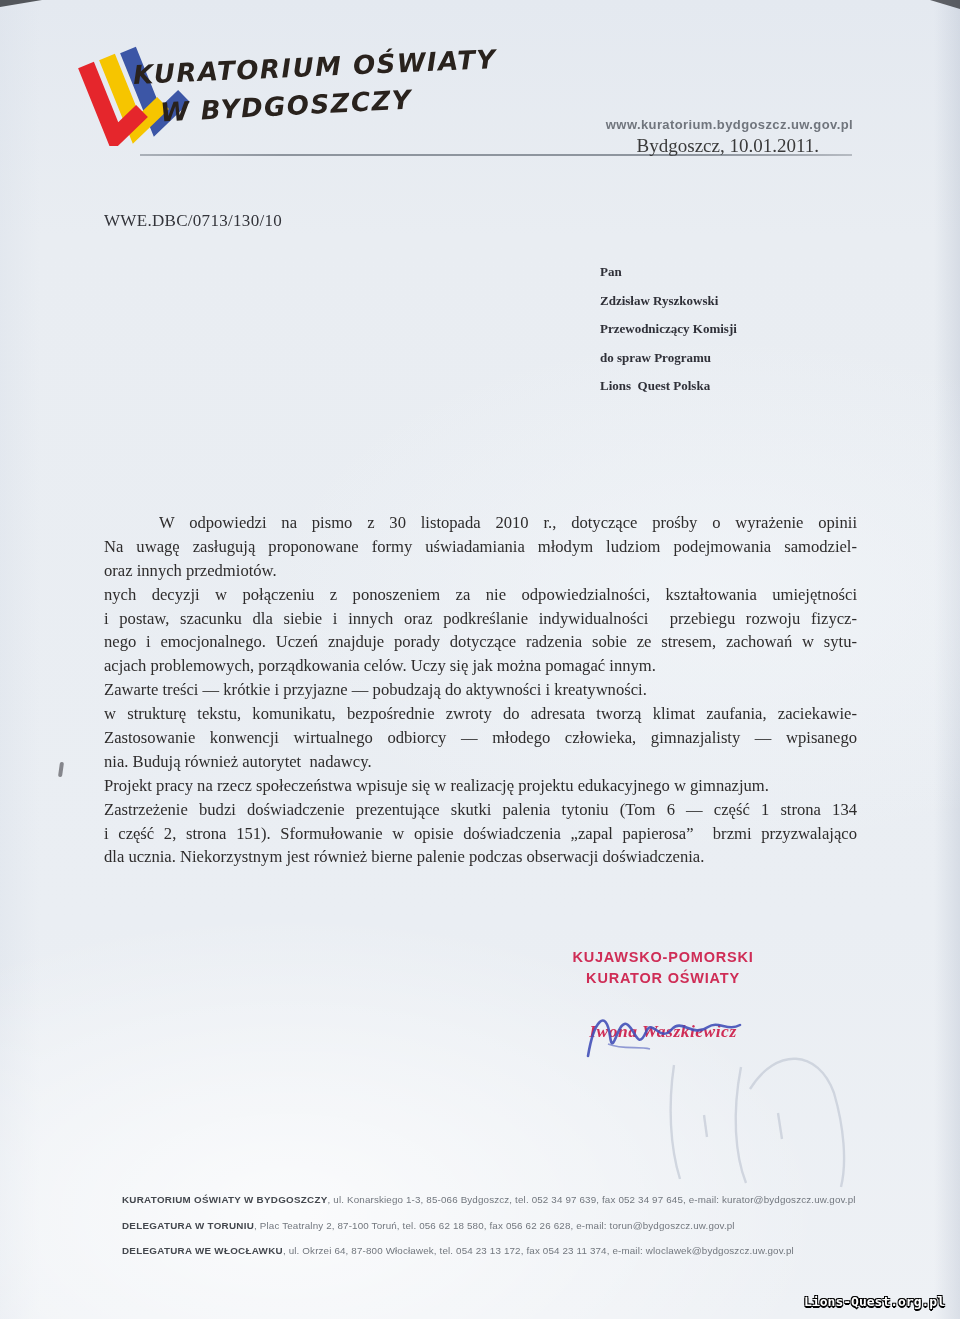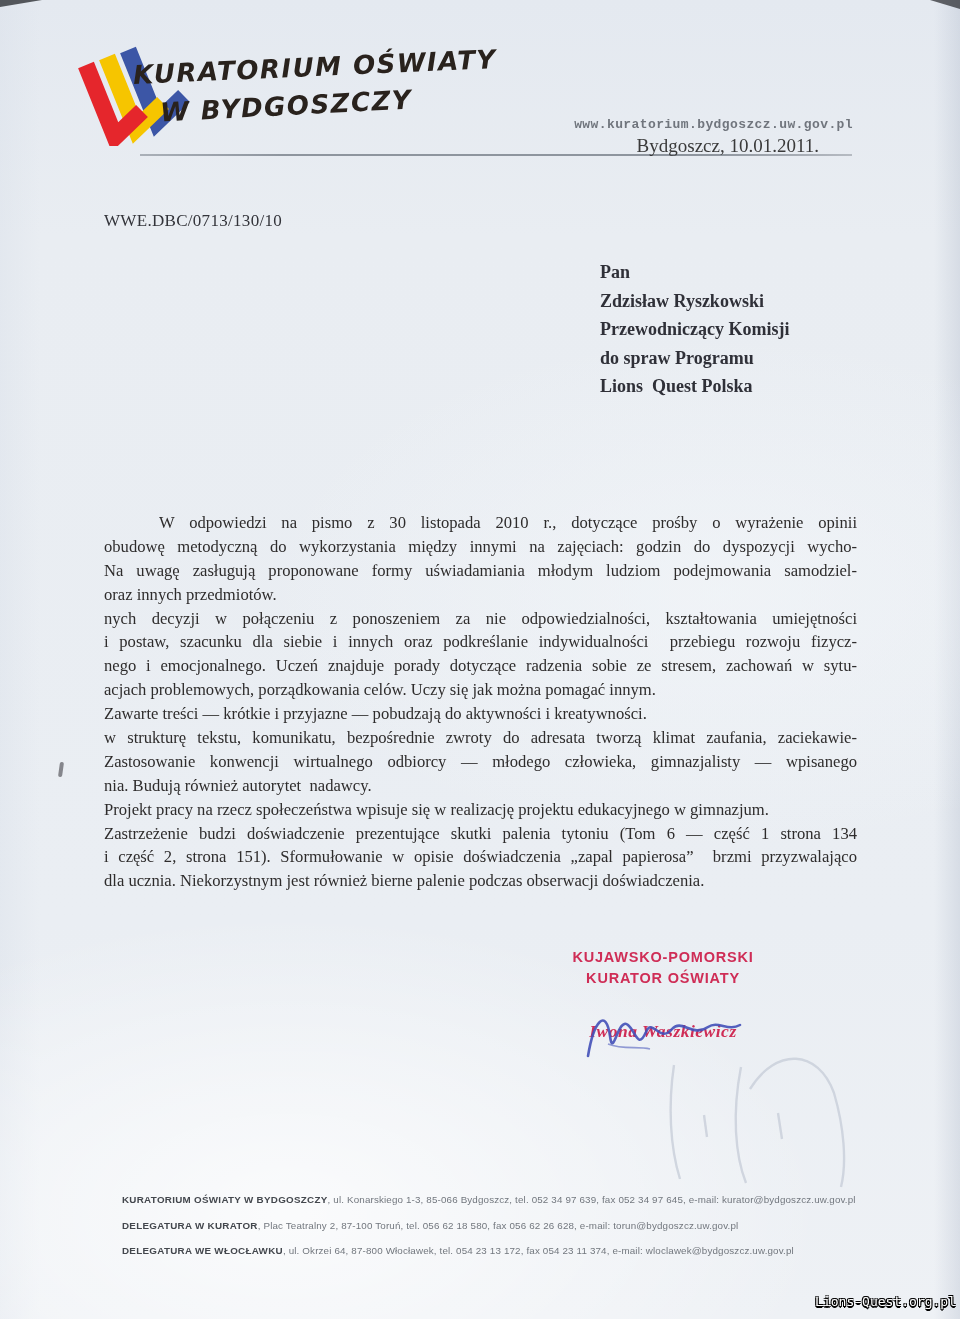--- a/index.html
+++ b/index.html
@@ -19,47 +19,47 @@
   .abs{position:absolute;}
   
   .corner-tl{left:0;top:0;width:42px;height:7px;background:#23252a;clip-path:polygon(0 0,100% 0,0 100%);opacity:.75;}
   .corner-tr{right:0;top:0;width:30px;height:9px;background:#23252a;clip-path:polygon(0 0,100% 0,100% 100%);opacity:.7;}
   .edge-mark{left:59px;top:762px;width:4px;height:15px;background:#4e4e55;border-radius:2px;transform:rotate(8deg);opacity:.65;}
   
   .org1{left:133px;top:52px;font-family:"DejaVu Sans",sans-serif;font-weight:bold;font-style:italic;
         font-size:26px;letter-spacing:1.5px;color:#29221d;transform:rotate(-2.5deg);white-space:nowrap;}
   .org2{left:160px;top:91px;font-family:"DejaVu Sans",sans-serif;font-weight:bold;font-style:italic;
         font-size:26px;letter-spacing:1.5px;color:#29221d;transform:rotate(-3deg);white-space:nowrap;}
-  .website{right:107px;top:117px;font-family:Liberation Mono, monospace;font-weight:bold;
+  .website{right:107px;top:117px;font-family:Liberation Sans, sans-serif;font-weight:bold;
         font-size:13px;letter-spacing:.4px;color:#70757d;white-space:nowrap;}
   .rule{left:140px;top:154px;width:712px;height:2px;background:linear-gradient(to right,#aab0b8,#8e959e 20%,#8e959e 80%,#b6bbc2);}
   .dateline{right:141px;top:135px;font-size:19px;color:#3a3a3a;white-space:nowrap;}
   .ref{left:104px;top:211px;font-size:17px;color:#33343a;letter-spacing:.3px;white-space:nowrap;}
   
-  .addressee{left:600px;top:258px;font-size:18px;font-weight:bold;color:#2f3038;}
+  .addressee{left:600px;top:258px;font-size:13px;font-weight:bold;color:#2f3038;}
   .addressee .aline{height:28.6px;line-height:28.6px;white-space:pre;}
   
   .body{left:104px;top:511px;width:753px;font-size:16.6px;color:#2e2c2c;}
   .bodyline{height:23.9px;line-height:23.9px;white-space:pre-wrap;text-align:left;}
   .bodyline.j{text-align:justify;text-align-last:justify;}
   .bodyline.ind{padding-left:55px;}
   
   .stamp{left:558px;top:947px;width:210px;text-align:center;font-family:"Liberation Sans",sans-serif;}
   .stamp .s1,.stamp .s2{font-weight:bold;font-size:14.5px;letter-spacing:.8px;line-height:21px;white-space:nowrap;}
   .stamp .sname{margin-top:32px;font-family:"Liberation Serif",serif;font-style:italic;font-weight:bold;
         font-size:17.5px;letter-spacing:.5px;white-space:nowrap;}
   .sig-svg{left:578px;top:1004px;}
   .crease-svg{left:628px;top:1055px;}
   
   .footer{left:78px;top:1187px;width:812px;font-family:"Liberation Sans",sans-serif;
         font-size:9.8px;color:#72777e;letter-spacing:.15px;}
   .footer .frow{height:25.5px;line-height:25.5px;white-space:nowrap;margin-left:44px;}
   .footer .fname{font-weight:bold;color:#43474d;letter-spacing:.3px;}
   
-  .watermark{right:4px;top:1294px;font-family:"DejaVu Sans Mono",monospace;font-weight:normal;
+  .watermark{right:15px;top:1294px;font-family:"DejaVu Sans Mono",monospace;font-weight:bold;
         font-size:13px;color:#ffffff;letter-spacing:0px;white-space:nowrap;
         text-shadow:-1px -1px 0 #000,1px -1px 0 #000,-1px 1px 0 #000,1px 1px 0 #000,0 2px 0 #000;}
 </style>
 </head>
 <body>
 
 <div class="paper">
 
   <div class="abs corner-tl"></div>
   <div class="abs corner-tr"></div>
@@ -82,21 +82,20 @@
   <div class="abs addressee">
     <div class="aline">Pan</div>
     <div class="aline">Zdzisław Ryszkowski</div>
     <div class="aline">Przewodniczący Komisji</div>
     <div class="aline">do spraw Programu</div>
     <div class="aline">Lions  Quest Polska</div>
   </div>
 
   <div class="abs body">
     <div class="bodyline j ind">W odpowiedzi na pismo z 30 listopada 2010 r., dotyczące prośby o wyrażenie opinii</div>
-    <div class="bodyline j">obudowę metodyczną do wykorzystania między innymi na zajęciach: godzin do dyspozycji wycho-</div>
     <div class="bodyline j">Na uwagę zasługują proponowane formy uświadamiania młodym ludziom podejmowania samodziel-</div>
     <div class="bodyline">oraz innych przedmiotów.</div>
     <div class="bodyline j">nych decyzji w połączeniu z ponoszeniem za nie odpowiedzialności, kształtowania umiejętności</div>
     <div class="bodyline j">i postaw, szacunku dla siebie i innych oraz podkreślanie indywidualności  przebiegu rozwoju fizycz-</div>
     <div class="bodyline j">nego i emocjonalnego. Uczeń znajduje porady dotyczące radzenia sobie ze stresem, zachowań w sytu-</div>
     <div class="bodyline">acjach problemowych, porządkowania celów. Uczy się jak można pomagać innym.</div>
     <div class="bodyline">Zawarte treści — krótkie i przyjazne — pobudzają do aktywności i kreatywności.</div>
     <div class="bodyline j">w strukturę tekstu, komunikatu, bezpośrednie zwroty do adresata tworzą klimat zaufania, zaciekawie-</div>
     <div class="bodyline j">Zastosowanie konwencji wirtualnego odbiorcy — młodego człowieka, gimnazjalisty — wpisanego</div>
     <div class="bodyline">nia. Budują również autorytet  nadawcy.</div>
@@ -123,19 +122,19 @@
       <path d="M46,10 C40,50 42,92 52,124"></path>
       <path d="M76,60 l3,22"></path>
       <path d="M113,12 C104,58 107,100 118,128"></path>
       <path d="M122,34 C148,-8 190,-6 206,38 C216,72 219,108 213,132"></path>
       <path d="M150,58 l4,26"></path>
     </g>
   </svg>
 
   <div class="abs footer">
     <div class="frow"><span class="fname">KURATORIUM OŚWIATY W BYDGOSZCZY</span><span>, ul. Konarskiego 1-3, 85-066 Bydgoszcz, tel. 052 34 97 639, fax 052 34 97 645, e-mail: kurator@bydgoszcz.uw.gov.pl</span></div>
-    <div class="frow"><span class="fname">DELEGATURA W KURATOR</span><span>, Plac Teatralny 2, 87-100 Toruń, tel. 056 62 18 580, fax 056 62 26 628, e-mail: torun@bydgoszcz.uw.gov.pl</span></div>
+    <div class="frow"><span class="fname">DELEGATURA W TORUNIU</span><span>, Plac Teatralny 2, 87-100 Toruń, tel. 056 62 18 580, fax 056 62 26 628, e-mail: torun@bydgoszcz.uw.gov.pl</span></div>
     <div class="frow"><span class="fname">DELEGATURA WE WŁOCŁAWKU</span><span>, ul. Okrzei 64, 87-800 Włocławek, tel. 054 23 13 172, fax 054 23 11 374, e-mail: wloclawek@bydgoszcz.uw.gov.pl</span></div>
   </div>
 
   <div class="abs watermark">Lions-Quest.org.pl</div>
 
 </div>
 
 </body></html>

